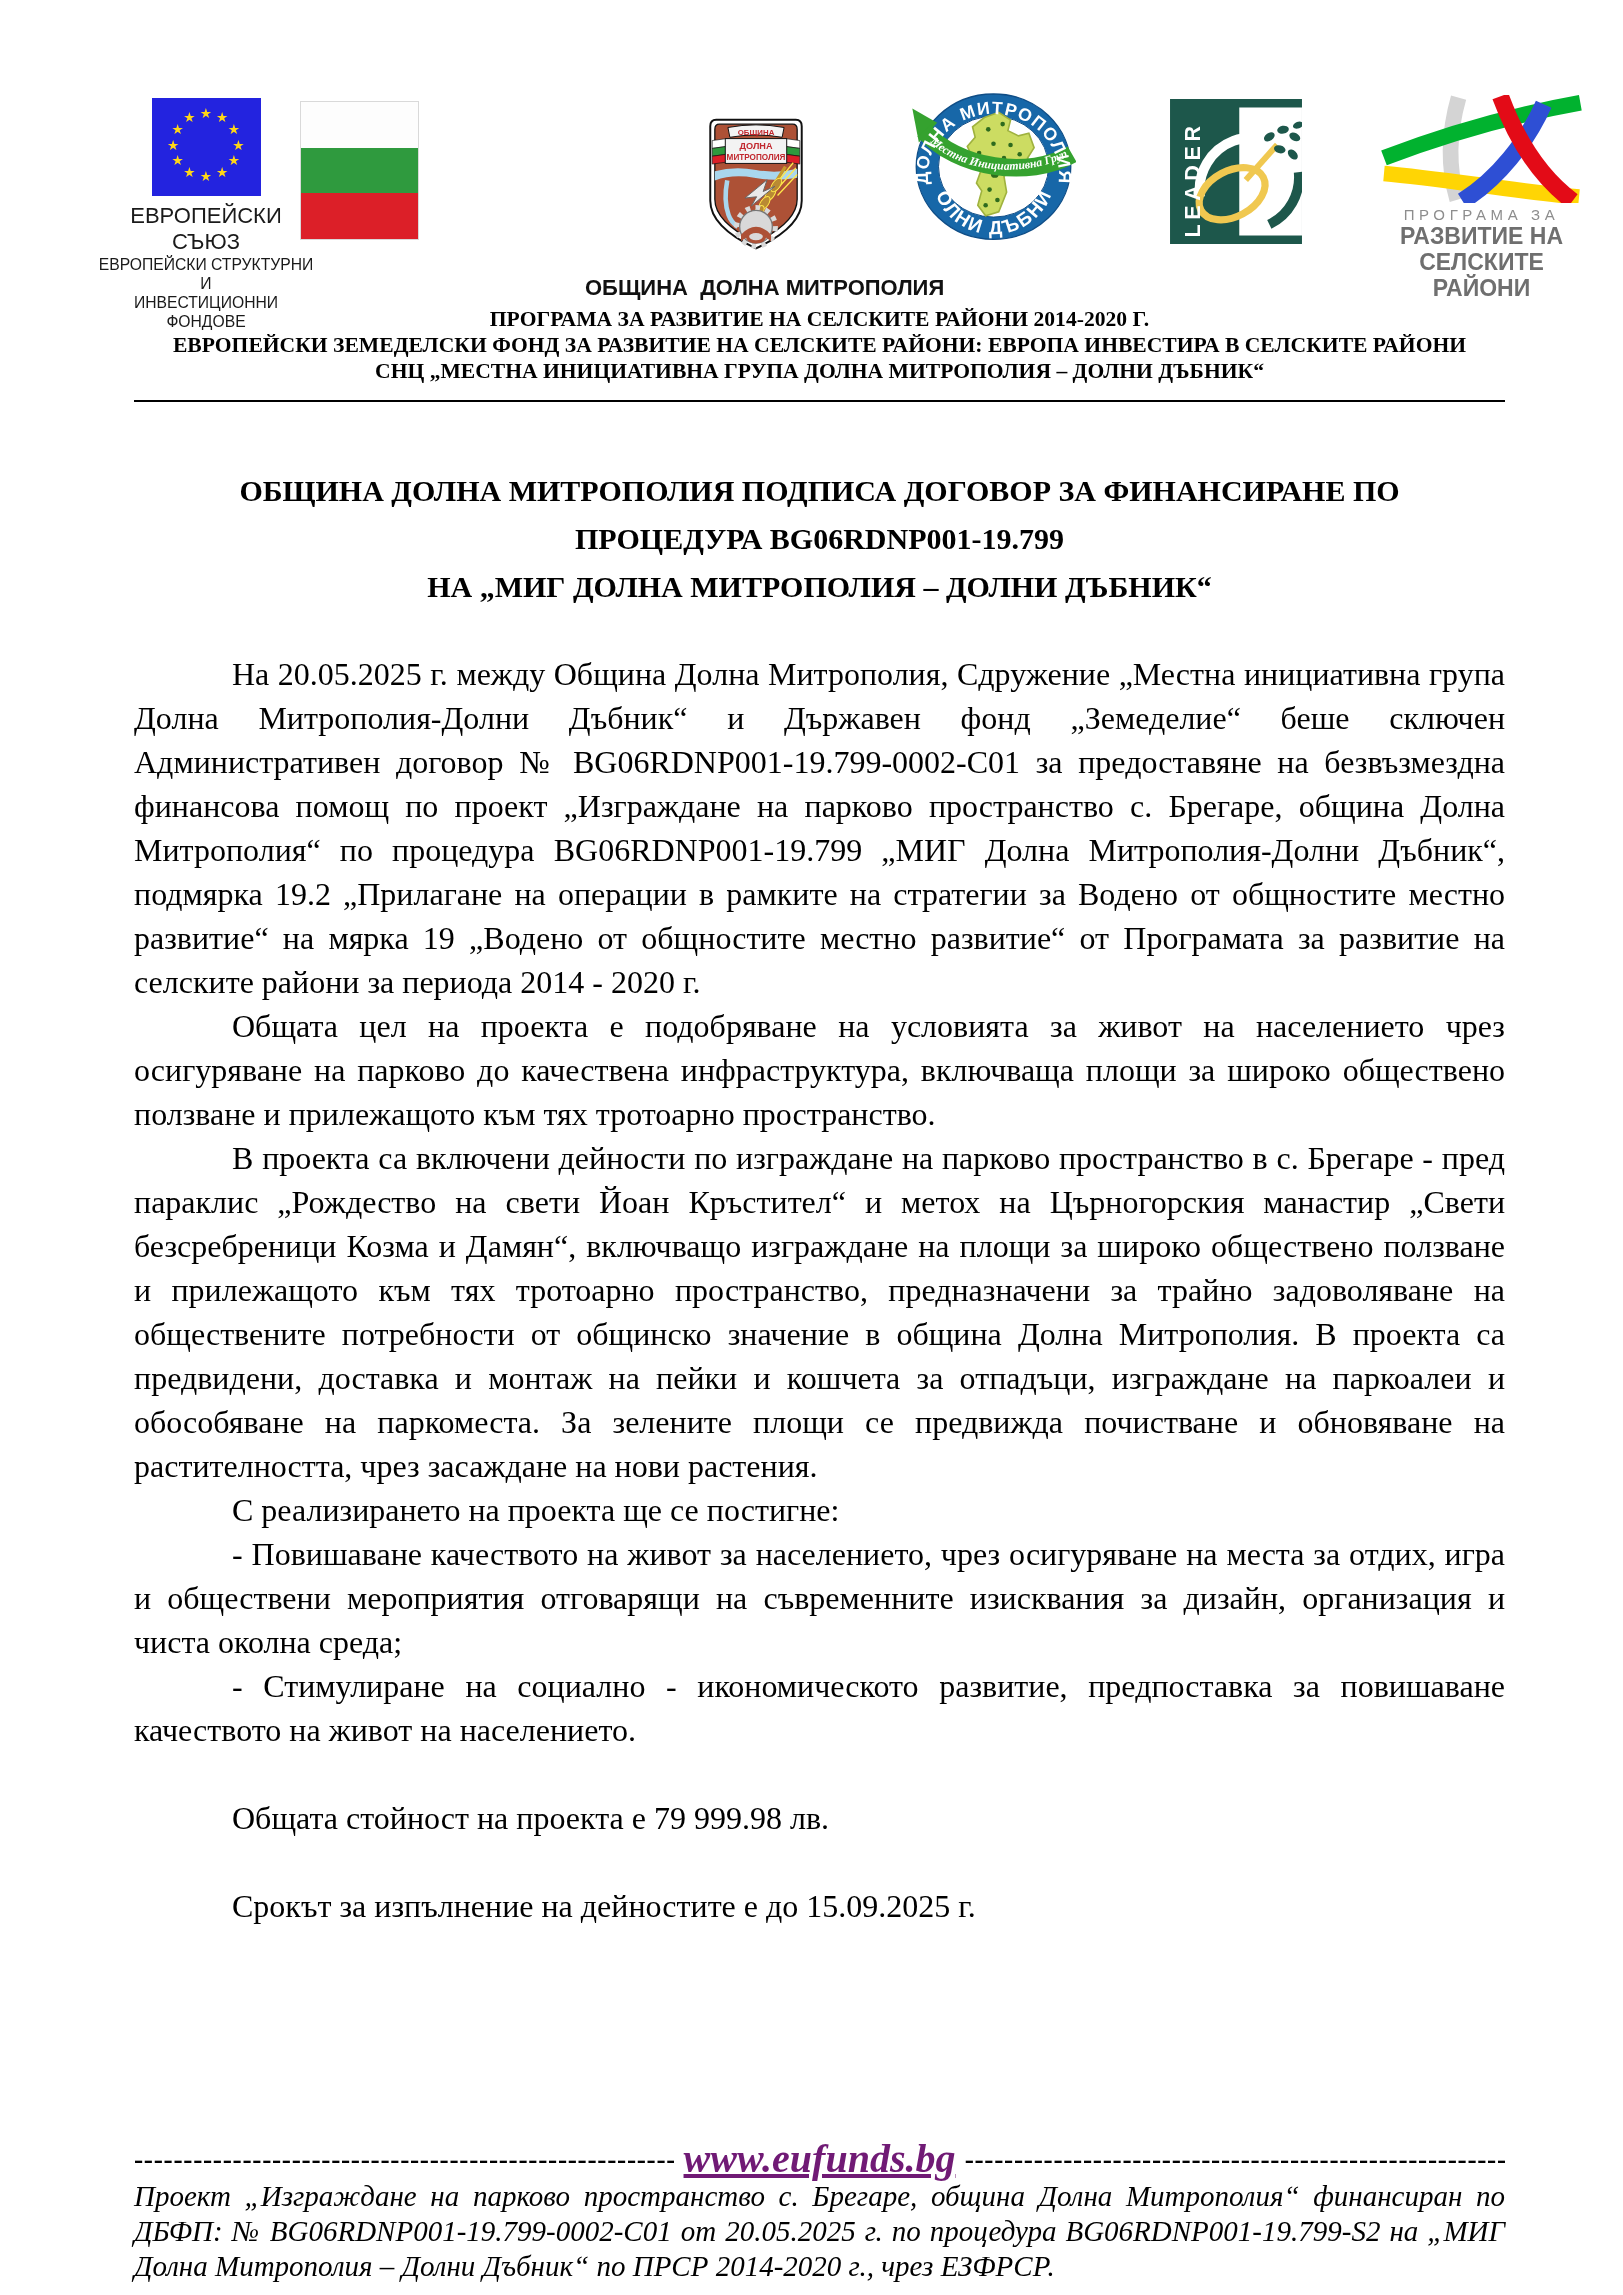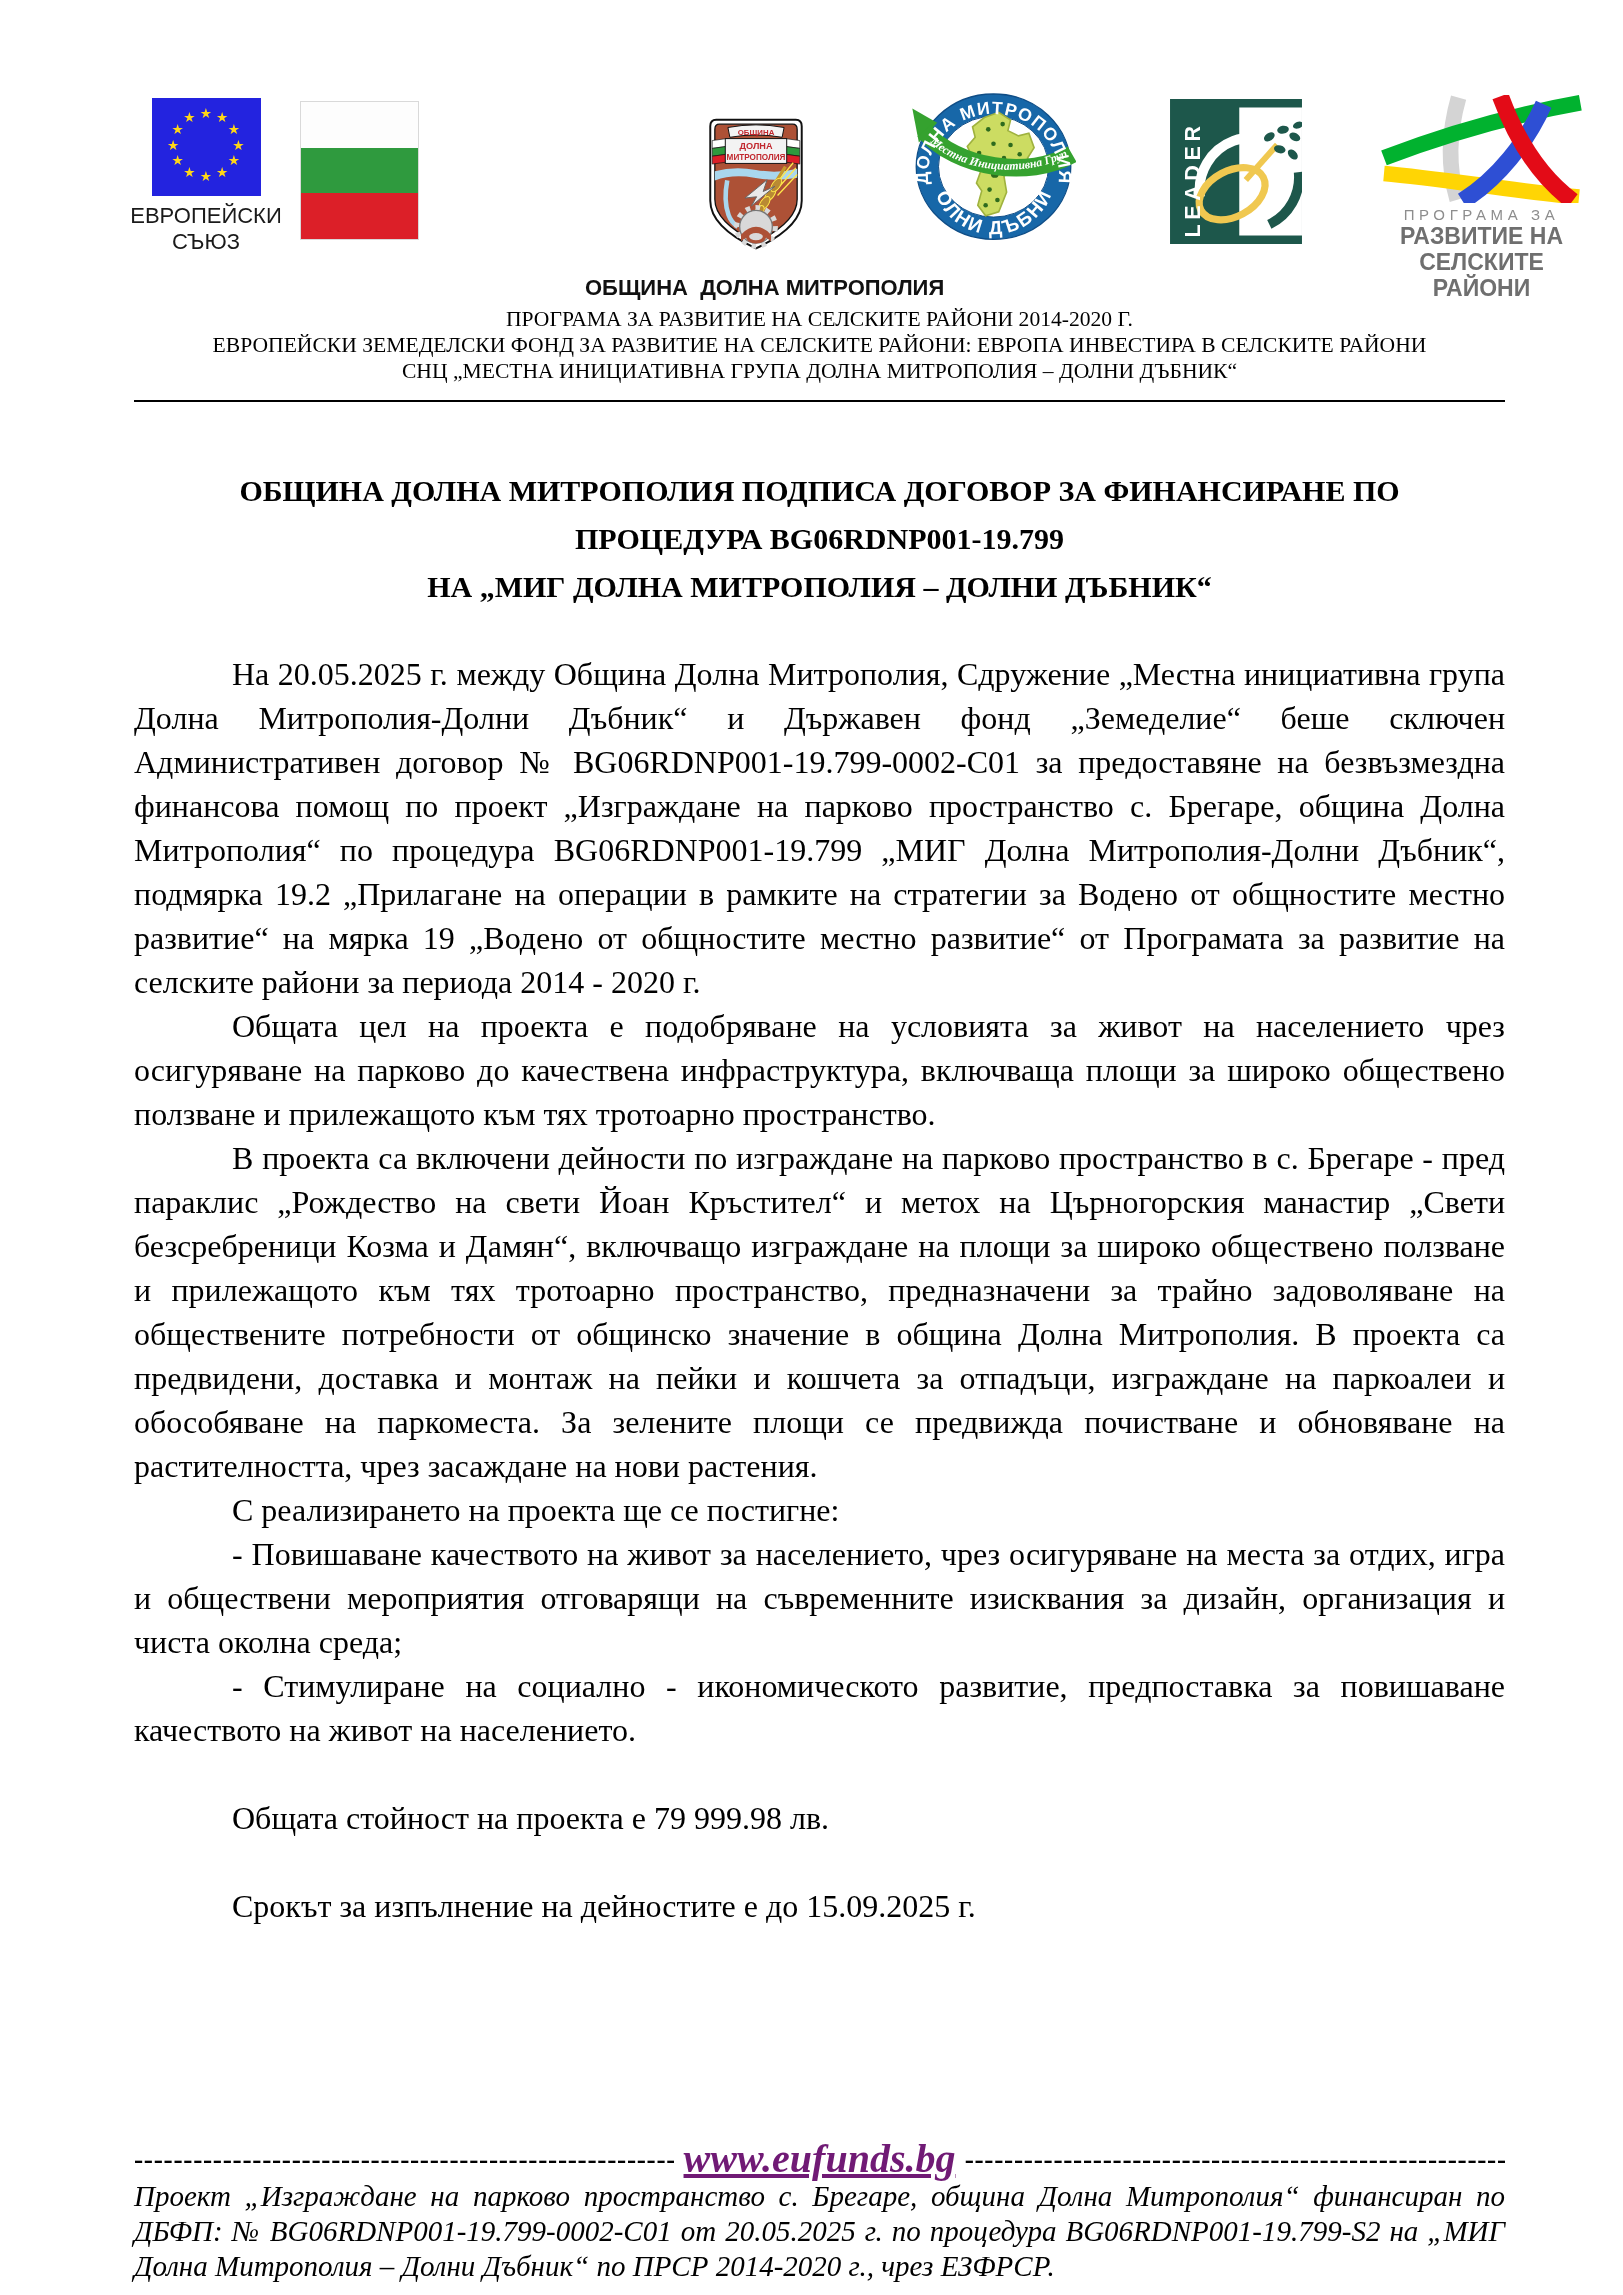--- a/index.html
+++ b/index.html
@@ -18,21 +18,21 @@
       font-family:"Liberation Sans","DejaVu Sans",sans-serif;font-size:22px;font-weight:bold;
       white-space:pre;color:#111;margin-top:22px;}
   .mig{left:911px;top:90px;}
   .leader{left:1170px;top:99px;}
   .prsr{left:1377px;top:95px;width:209px;text-align:center;font-family:"Liberation Sans","DejaVu Sans",sans-serif;}
   .prsr-l1{font-size:15px;letter-spacing:4.6px;color:#8d8d8d;margin-top:1.3px;}
   .prsr-l2{font-size:23px;font-weight:bold;color:#6f6f6f;line-height:26px;}
   .prsr-l3{font-size:23px;font-weight:bold;color:#6f6f6f;line-height:26px;}
   
   .content{position:absolute;left:134px;right:118px;top:306px;}
-  .hdr{ text-align:center;font-weight:normal;font-size:21.6px;line-height:26px;}
+  .hdr{ text-align:center;font-weight:bold;font-size:21.6px;line-height:26px;}
   .rule{border-top:2.6px solid #000;margin-top:15.7px;}
   .title{ text-align:center;font-weight:bold;font-size:30px;line-height:48px;margin-top:65px;}
   .bp{font-size:32px;line-height:44px;text-align:justify;text-indent:98px;margin:0;}
   .bp.first{margin-top:41px;}
   .bp.gap{margin-top:44px;}
   
   .sep{display:flex;align-items:center;margin-top:216px;font-size:27.5px;font-weight:bold;height:30px;}
   .sep .d{flex:1;overflow:hidden;white-space:nowrap;letter-spacing:0.7px;}
   .sep .d.right{text-align:right;}
   .eulink{margin:0 9.2px;font-style:italic;font-weight:bold;font-size:40px;color:#701a75;text-decoration:underline;cursor:pointer;white-space:nowrap;}
@@ -54,20 +54,24 @@
         <text x="107" y="121" font-size="21" text-anchor="middle" fill="#ffd617" font-family="DejaVu Sans">★</text>
         <text x="82" y="127" font-size="21" text-anchor="middle" fill="#ffd617" font-family="DejaVu Sans">★</text>
         <text x="57" y="121" font-size="21" text-anchor="middle" fill="#ffd617" font-family="DejaVu Sans">★</text>
         <text x="39" y="103" font-size="21" text-anchor="middle" fill="#ffd617" font-family="DejaVu Sans">★</text>
         <text x="32" y="79" font-size="21" text-anchor="middle" fill="#ffd617" font-family="DejaVu Sans">★</text>
         <text x="39" y="55" font-size="21" text-anchor="middle" fill="#ffd617" font-family="DejaVu Sans">★</text>
         <text x="57" y="37" font-size="21" text-anchor="middle" fill="#ffd617" font-family="DejaVu Sans">★</text>
       </svg>
     </div>
     <div class="eu-title">ЕВРОПЕЙСКИ СЪЮЗ</div>
+    <div class="eu-sub">
+      <div>ЕВРОПЕЙСКИ СТРУКТУРНИ И</div>
+      <div>ИНВЕСТИЦИОННИ ФОНДОВЕ</div>
+    </div>
   </div>
 
   <div class="logo bg-flag">
     <div class="s" style="background:#fdfdfd"></div>
     <div class="s" style="background:#2f9a3e"></div>
     <div class="s" style="background:#dc1f28"></div>
   </div>
 
   <div class="logo coat">
     <svg width="98" height="134" viewBox="0 0 150 205">

